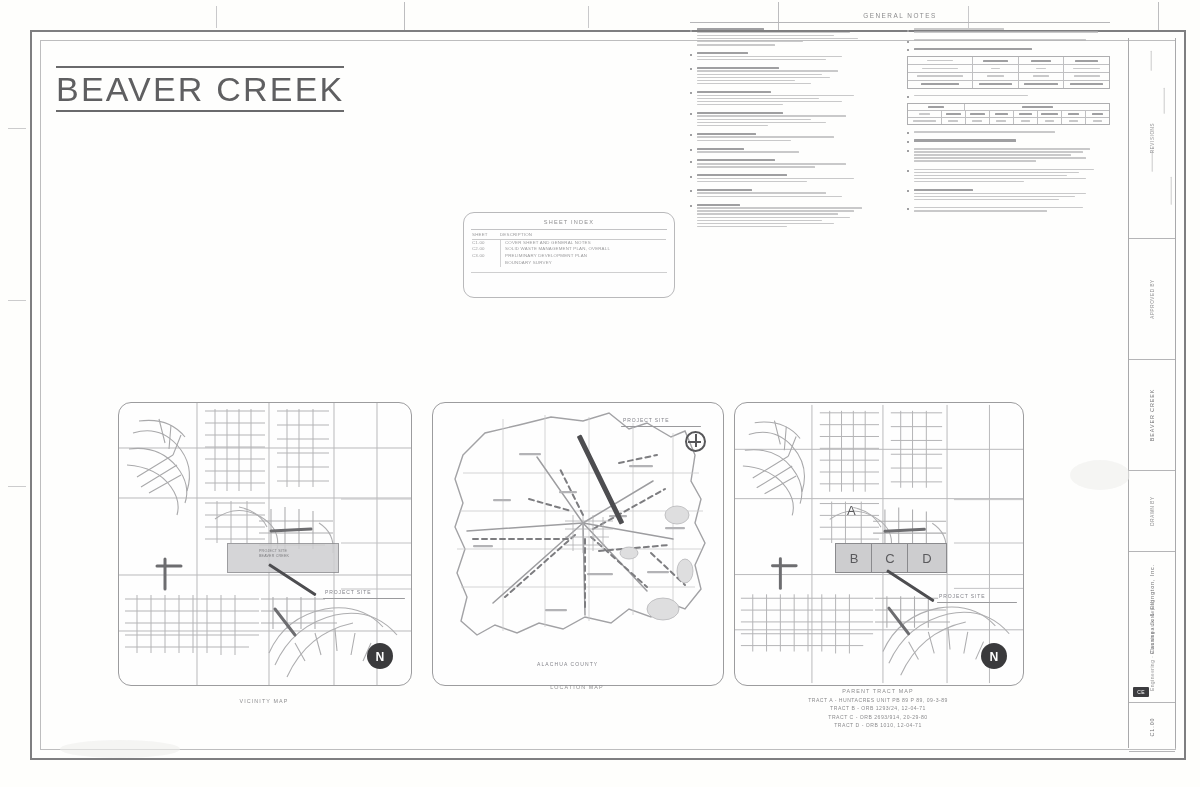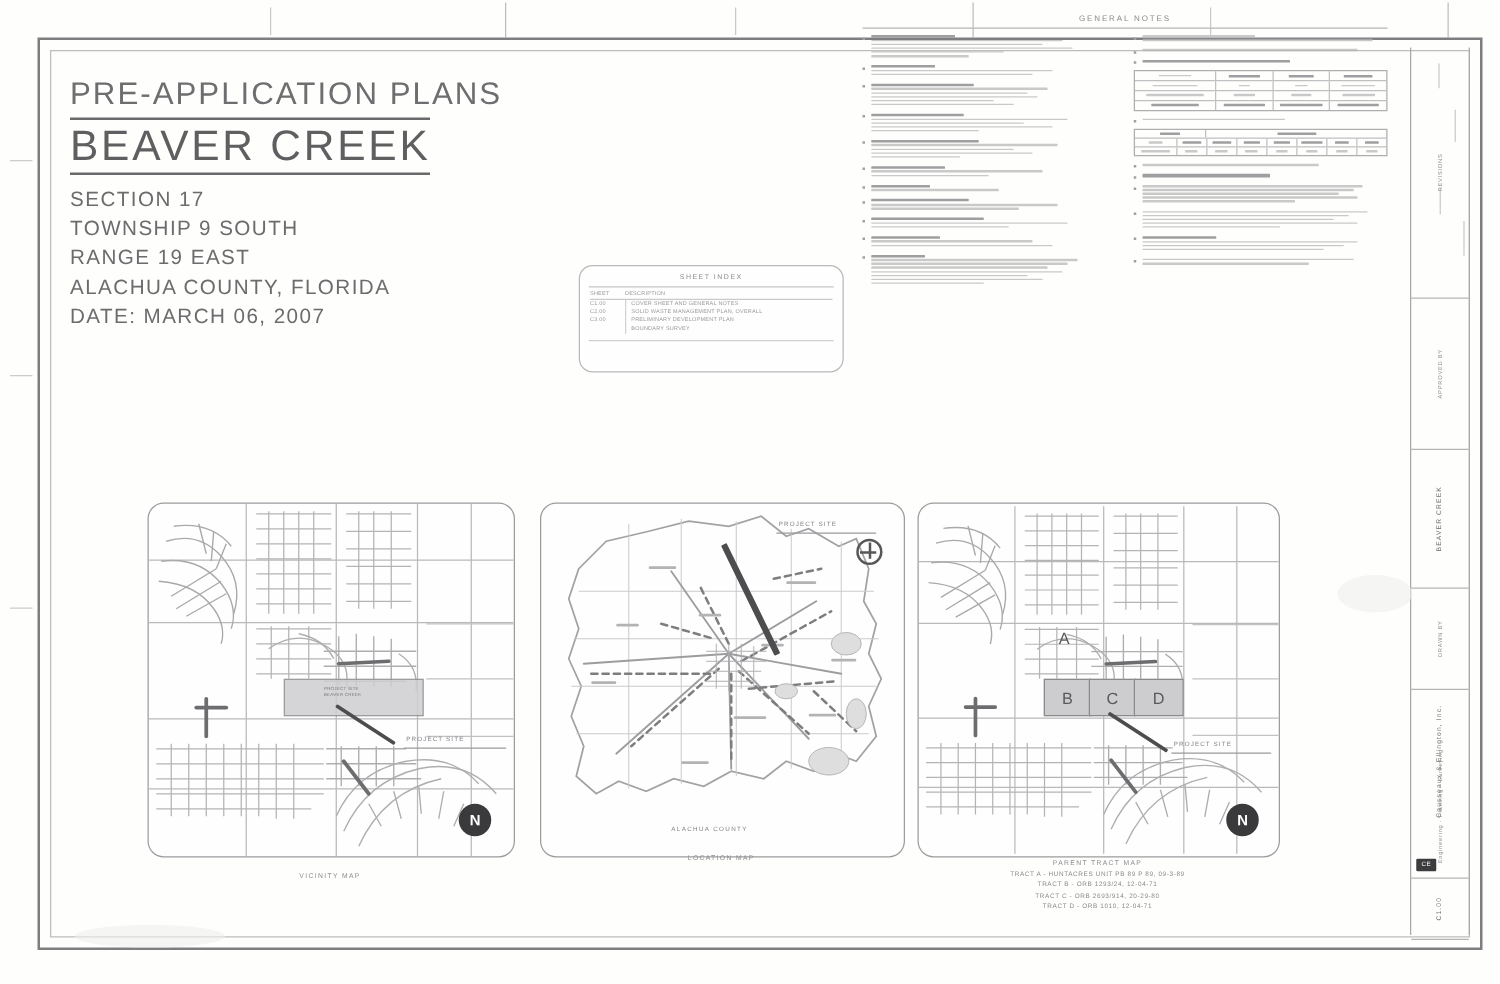--- a/index.html
+++ b/index.html
@@ -175,30 +175,22 @@
   </div>
   <div class="ltick" style="top:128px"></div>
   <div class="ltick" style="top:300px"></div>
   <div class="ltick" style="top:486px"></div>
 
   <div class="border-outer">
     <div class="border-inner"></div>
   </div>
 
   <div class="titleblock" style="left:56px;top:62px;">
-    <div class="t-main">PRE-APPLICATION PLANS</div>
     <div class="t-proj-wrap">
       <div class="t-proj">BEAVER CREEK</div>
-    </div>
-    <div class="t-lines">
-      <div>SECTION 17</div>
-      <div>TOWNSHIP 9 SOUTH</div>
-      <div>RANGE 19 EAST</div>
-      <div>ALACHUA COUNTY, FLORIDA</div>
-      <div>DATE: MARCH 06, 2007</div>
     </div>
   </div>
 
   <div class="sheetindex">
     <div class="si-title">SHEET INDEX</div>
     <div class="si-rule"></div>
     <div class="si-table">
       <div class="si-hdr">
         <div class="c1">SHEET</div>
         <div class="c2">DESCRIPTION</div>

